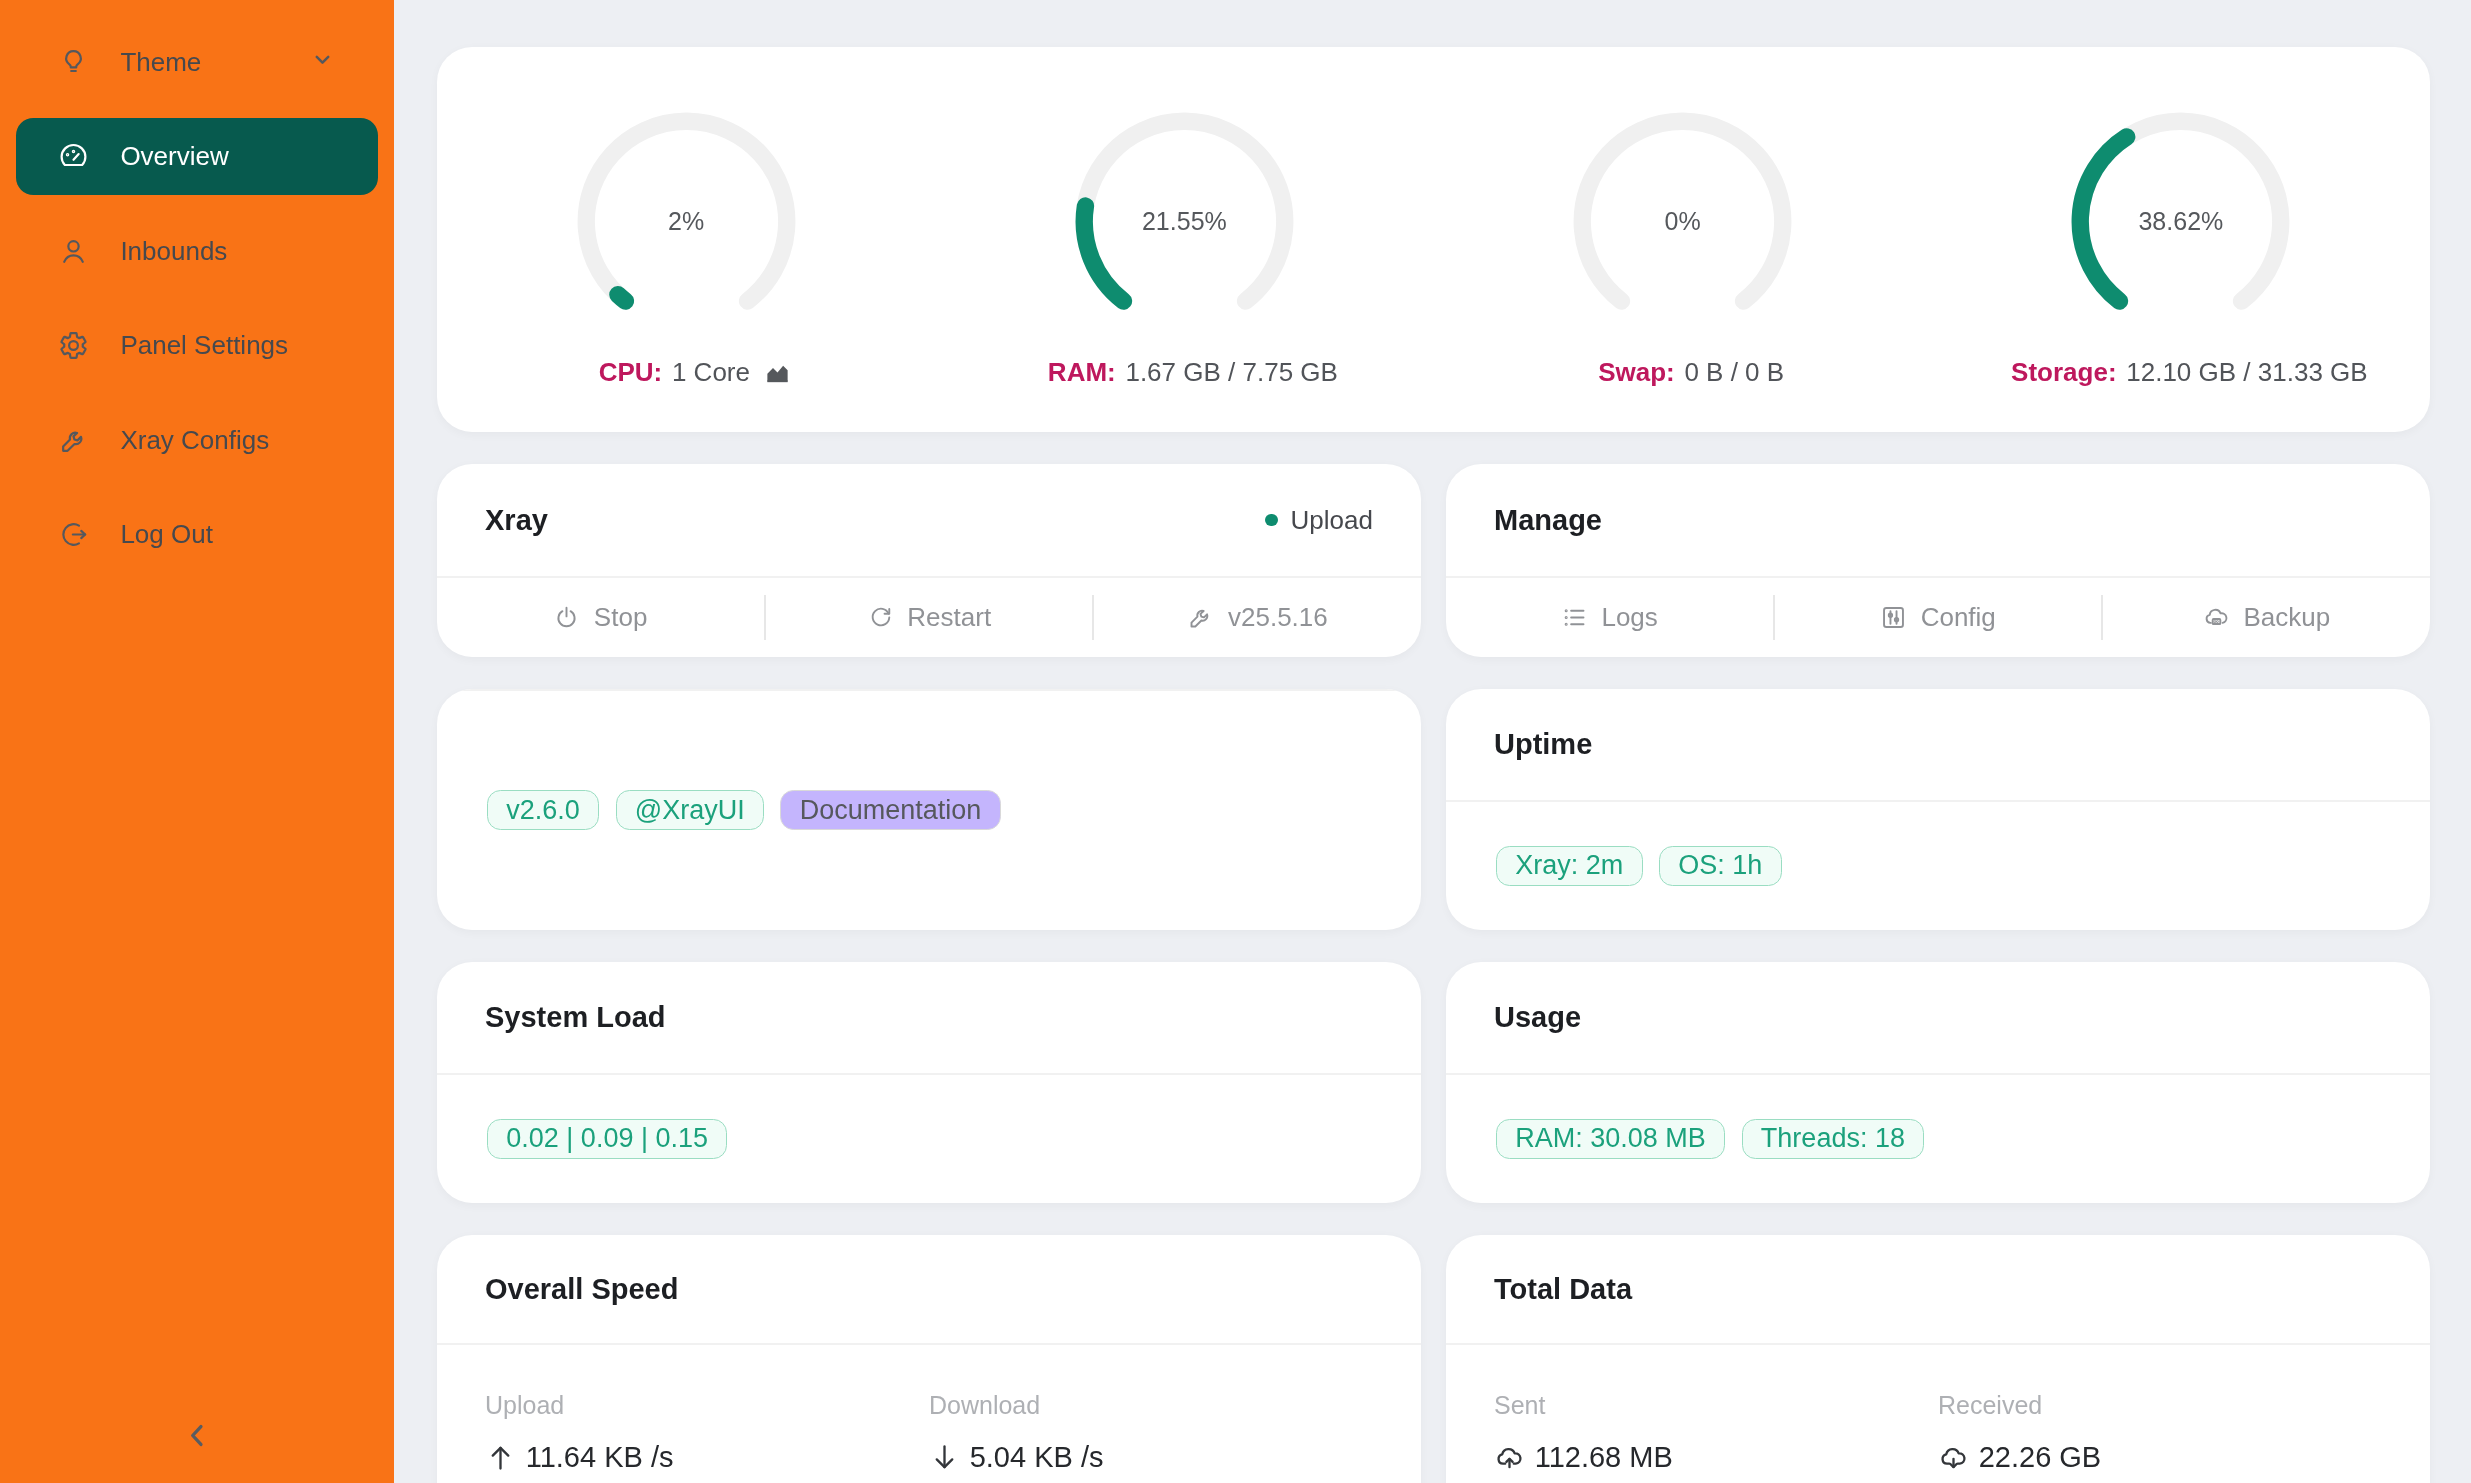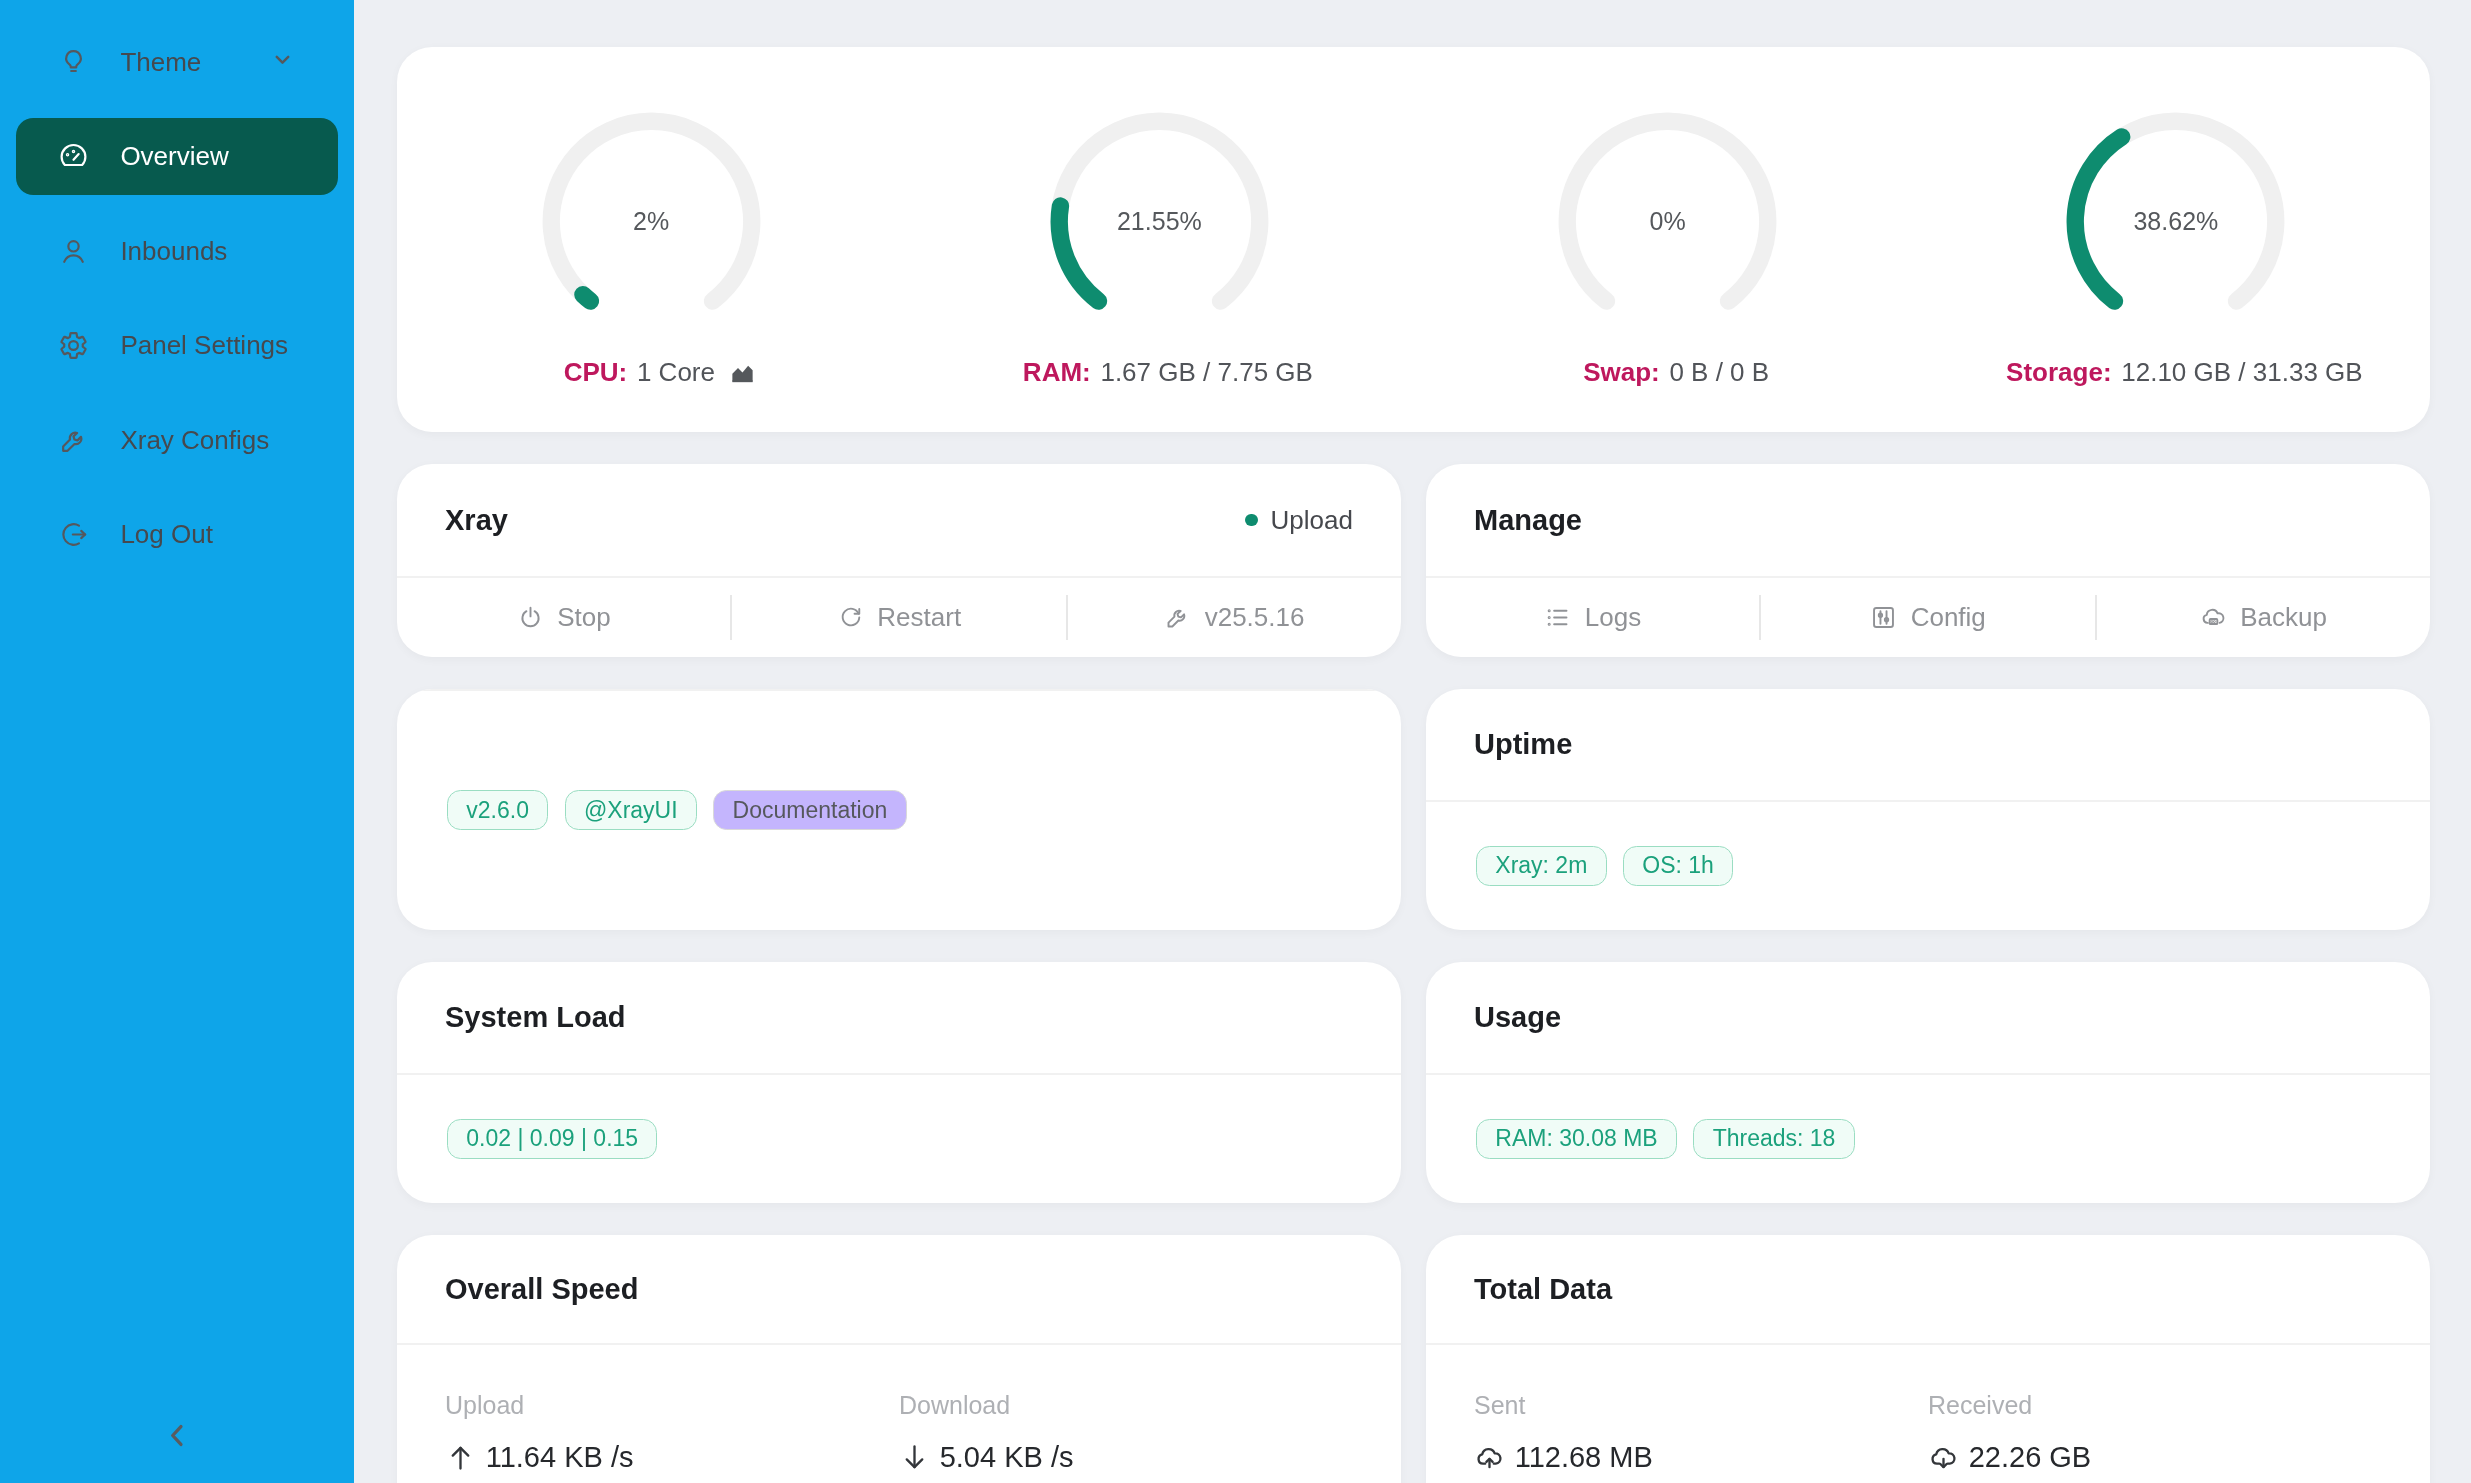--- a/index.html
+++ b/index.html
@@ -5,21 +5,21 @@
   * { margin:0; padding:0; box-sizing:border-box; }
   html,body { width:2472px; height:1483px; overflow:hidden; }
   body {
     font-family:"Liberation Sans", sans-serif;
     background:#edeff3;
     color:#46494e;
     display:flex;
   }
   
   .sidebar {
-    width:354px; height:100%; background:#0ea5e9; flex-shrink:0;
+    width:394px; height:100%; background:#f97316; flex-shrink:0;
     display:flex; flex-direction:column; position:relative;
   }
   .nav { padding-top:24px; display:flex; flex-direction:column; gap:17.4px; }
   .nav-item {
     height:77px; margin:0 16.4px; border-radius:17.4px;
     display:flex; align-items:center; padding:0 43px 0 42px; gap:31px;
     font-size:26px; color:#46494e; cursor:pointer; border:none; background:transparent;
     font-family:inherit; text-align:left;
   }
   .nav-item .nicon { width:31px; height:31px; display:flex; align-items:center; justify-content:center; flex-shrink:0; }
@@ -87,21 +87,21 @@
     flex:1; display:flex; align-items:center; justify-content:center; gap:13.5px;
     font-size:26px; color:#909296; background:transparent; border:none; cursor:pointer; font-family:inherit;
   }
   .action svg { width:27px; height:27px; stroke:#909296; fill:none; stroke-width:1.7; stroke-linecap:round; stroke-linejoin:round; }
   .vsep { width:1.9px; background:#e7e7e7; margin:17.4px 0; }
 
   
   .tag-body { flex:1; display:flex; align-items:center; padding:0 50px; gap:16.4px; }
   .tag {
     display:inline-flex; align-items:center; height:40px; padding:0 18.3px;
-    border-radius:13.5px; font-size:23px; white-space:nowrap;
+    border-radius:13.5px; font-size:27px; white-space:nowrap;
   }
   .tag.green { color:#1ba17c; border:1.9px solid #9addc2; background:#f0fcf7; }
   .tag.gray  { color:#56585d; border:1.9px solid #d9d9d9; background:#c4b5fd; }
 
   
   .stats-body { flex:1; display:grid; grid-template-columns:1fr 1fr; padding:17.4px 48px 0 48px; }
   .stat-label { font-size:25px; color:#aeb0b4; margin-top:29px; }
   .stat-value { margin-top:21px; font-size:29px; font-weight:500; color:#26282c; display:flex; align-items:center; gap:9.7px; }
   .stat-value svg { width:31px; height:31px; stroke:#33363a; fill:none; stroke-width:1.8; stroke-linecap:round; stroke-linejoin:round; }
 </style>

